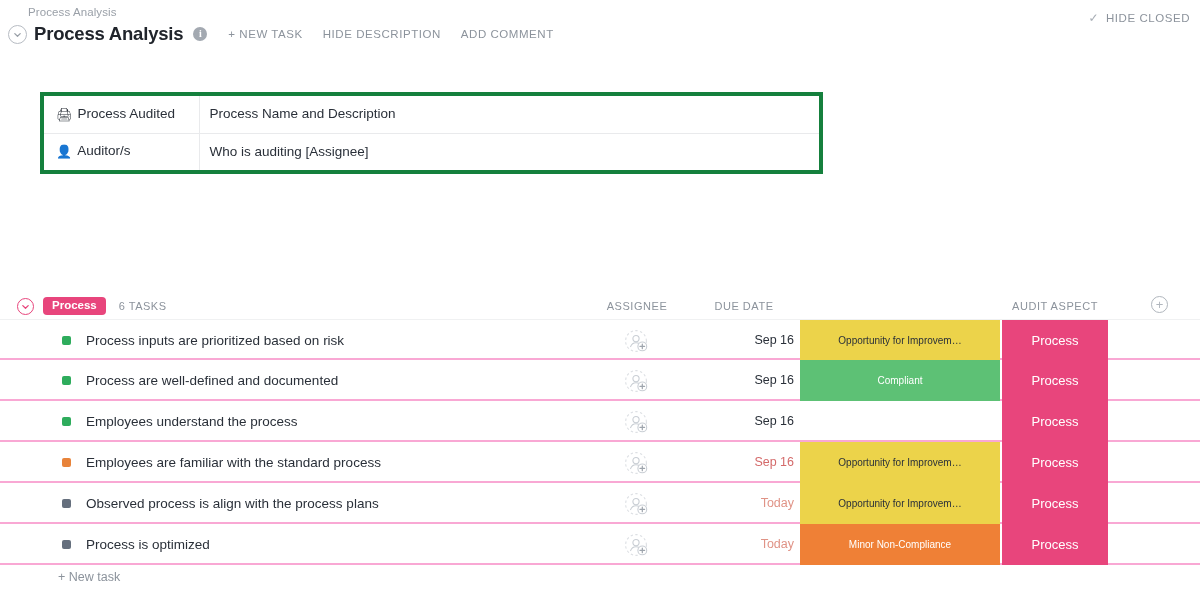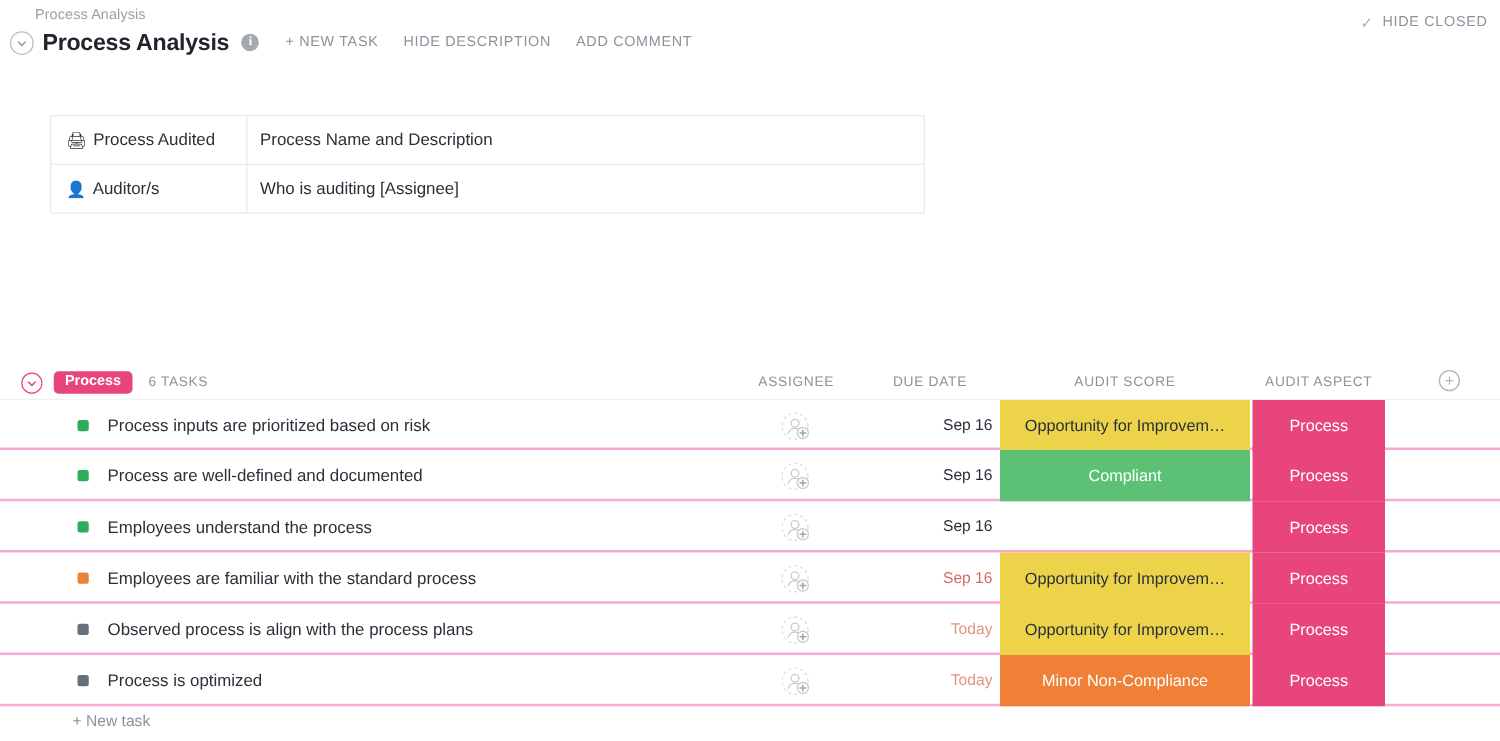--- a/index.html
+++ b/index.html
@@ -82,22 +82,22 @@
     font-size: 12px;
     color: #a7adb5;
     line-height: 1;
   }
 
   
   .desc-table {
     position: absolute;
     left: 40px;
     top: 92px;
-    width: 700px;
-    border: 1px solid #15803d;
+    width: 783px;
+    border: 4px solid #15803d;
     border-collapse: collapse;
     table-layout: fixed;
   }
   .desc-table td {
     border: 1px solid #e9eaec;
     height: 39px;
     padding: 0 10px 0 12px;
     font-size: 13.5px;
     color: #2a3039;
     vertical-align: middle;
@@ -216,21 +216,21 @@
     text-align: right;
     font-size: 12.5px;
     white-space: nowrap;
   }
   .cell-score {
     position: absolute;
     left: 800px; width: 200px;
     top: 0; height: 41px;
     line-height: 41px;
     text-align: center;
-    font-size: 13px;
+    font-size: 10px;
     overflow: hidden;
     white-space: nowrap;
   }
   .cell-aspect {
     position: absolute;
     left: 1002px; width: 106px;
     top: 0; height: 41px;
     line-height: 41px;
     text-align: center;
     font-size: 13px;
@@ -291,21 +291,20 @@
     <span class="group-chevron">
       <svg width="9" height="9" viewBox="0 0 10 10">
           <path d="M2 4 L5 7 L8 4" stroke="#e8457c" stroke-width="1.4" fill="none" stroke-linecap="round" stroke-linejoin="round"></path>
         </svg>
     </span>
     <span class="pill">Process</span>
     <span class="task-count">6 TASKS</span>
   </div>
   <div class="col-head ch-assignee">ASSIGNEE</div>
   <div class="col-head ch-due">DUE DATE</div>
-  <div class="col-head ch-score">AUDIT SCORE</div>
   <div class="col-head ch-aspect">AUDIT ASPECT</div>
   <div class="ch-add">+</div>
 </div>
 
 <div class="rows" id="rows">
     <div class="task-row">
       <span class="status-sq" style="background:#2eac5c"></span>
       <span class="task-name">Process inputs are prioritized based on risk</span>
       <span class="avatar"><svg width="24" height="24" viewBox="0 0 24 24">
   <circle cx="12" cy="12" r="10.4" fill="none" stroke="#dcdfe3" stroke-width="1.1" stroke-dasharray="2.4 2.4"></circle>

